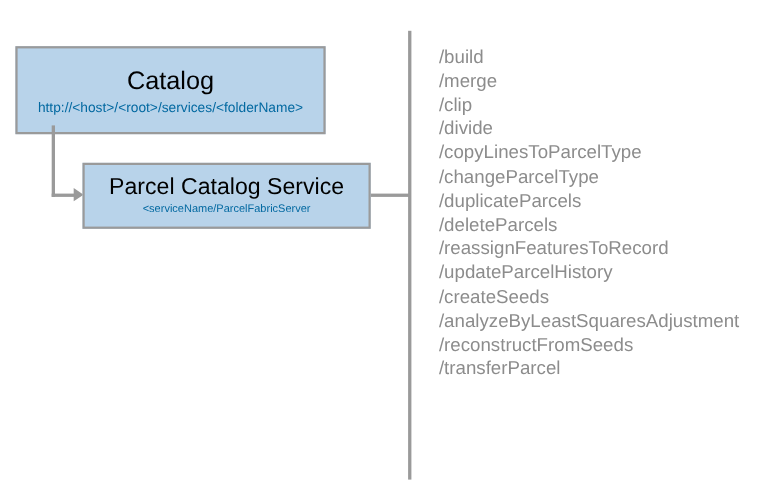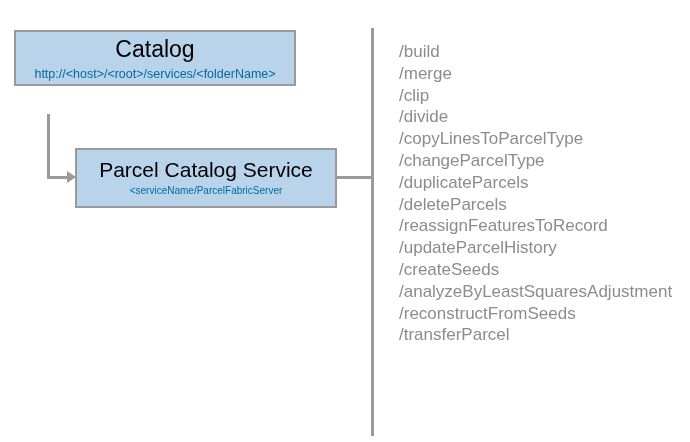--- a/index.html
+++ b/index.html
@@ -40,23 +40,23 @@
   .node-subtitle {
     font-size: 12.5px;
     line-height: 16px;
     color: #0369a1;
     white-space: nowrap;
     margin-top: 3px;
   }
 
   #catalog-node {
     left: 14px;
-    top: 30px;
+    top: 42px;
     width: 282px;
-    height: 56px;
+    height: 80px;
   }
   #catalog-node .node-title { margin-top: 2px; }
 
   #service-node {
     left: 75px;
     top: 148px;
     width: 262px;
     height: 60px;
   }
   #service-node .node-title { font-size: 21px; line-height: 25px; }

